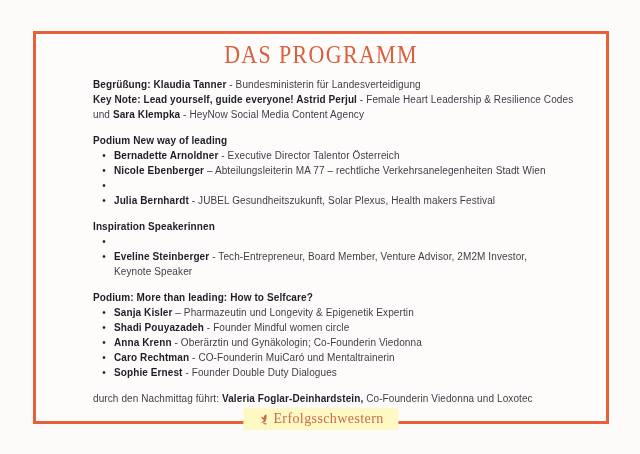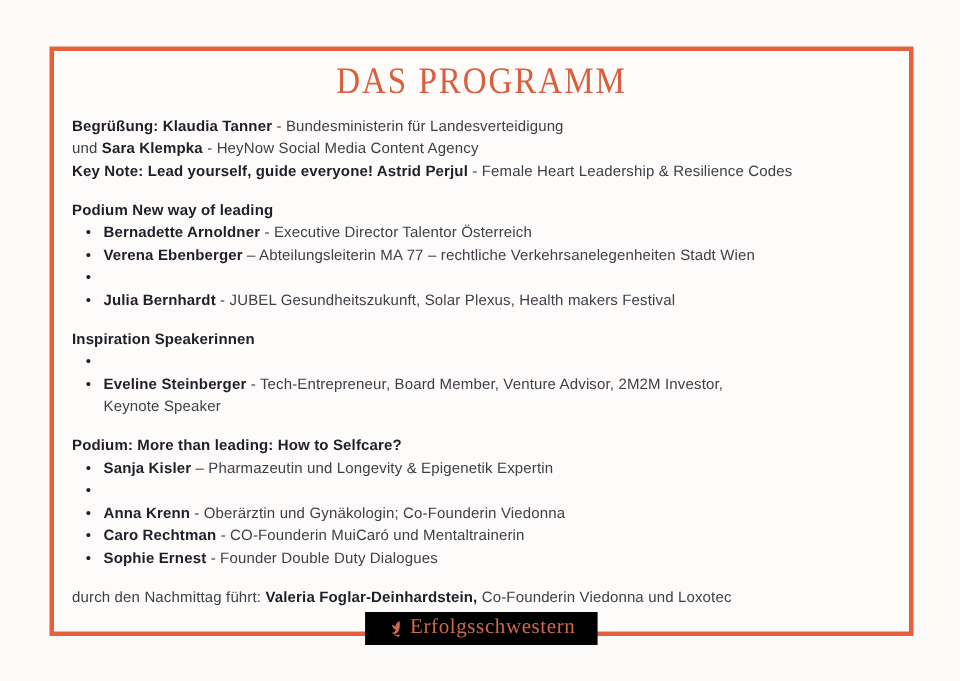--- a/index.html
+++ b/index.html
@@ -11,57 +11,57 @@
   .frame {
     position:absolute; left:33px; top:31px; width:570px; height:387px;
     border:3px solid #c2410c; background:#fdfcfa;
   }
   .title {
     text-align:center; font-family:"Liberation Serif", serif;
     font-size:25px; line-height:29px; letter-spacing:1.5px;
     color:#D8603E; margin:6px 0 8px 0; font-weight:400;
     transform:scaleX(.88); transform-origin:center;
   }
-  .content { padding:0 0 0 12px; }
+  .content { padding:0 0 0 12px;margin-left:45px; }
   .section { margin-bottom:11px; }
   .section:last-child { margin-bottom:0; }
   .heading, .row { font-size:10px; line-height:15px; color:#3F3E47; letter-spacing:.1px; }
   .heading { font-weight:700; color:#1F1E29; }
   strong { font-weight:700; color:#1F1E29; }
   .row.bullet { display:flex; }
   .dot { flex:none; width:8px; margin-left:7px; margin-right:6px; text-align:center; color:#1F1E29; }
   .logo-badge {
     position:absolute; left:50%; bottom:-9px; transform:translateX(-50%);
-    background:#000000; padding:0 15px; height:22px;
+    background:#fef9c3; padding:0 15px; height:22px;
     display:flex; align-items:center; gap:4px;
     color:#CB6A4D; font-family:"Liberation Serif", serif;
     font-size:14px; letter-spacing:.4px; white-space:nowrap;
   }
   .logo-badge svg { display:block; }
 </style>
 </head>
 <body>
 
 <div class="frame" style="border-color: rgb(231, 96, 60);">
   <div class="title" style="color: rgb(216, 96, 62);">DAS PROGRAMM</div>
   <div class="content">
       <div class="section">
         <div class="row"><span class="txt"><strong>Begrüßung: Klaudia Tanner</strong><span> - Bundesministerin für Landesverteidigung</span></span></div>
+        <div class="row"><span class="txt"><strong>Key Note: Lead yourself, guide everyone! Astrid Perjul</strong><span> - Female Heart Leadership &amp; Resilience Codes</span></span></div>
         <div class="row"><span class="txt"><span>und </span><strong>Sara Klempka</strong><span> - HeyNow Social Media Content Agency</span></span></div>
-        <div class="row"><span class="txt"><strong>Key Note: Lead yourself, guide everyone! Astrid Perjul</strong><span> - Female Heart Leadership &amp; Resilience Codes</span></span></div>
       </div>
       <div class="section">
         <div class="heading">Podium New way of leading</div>
         <div class="row bullet">
           <span class="dot">•</span>
           <span class="txt"><strong>Bernadette Arnoldner</strong><span> - Executive Director Talentor Österreich</span></span>
         </div>
         <div class="row bullet">
           <span class="dot">•</span>
-          <span class="txt"><strong>Verena Ebenberger</strong><span> – Abteilungsleiterin MA 77 – rechtliche Verkehrsanelegenheiten Stadt Wien</span></span>
+          <span class="txt"><strong>Nicole Ebenberger</strong><span> – Abteilungsleiterin MA 77 – rechtliche Verkehrsanelegenheiten Stadt Wien</span></span>
         </div>
         <div class="row bullet">
           <span class="dot">•</span>
         </div>
         <div class="row bullet">
           <span class="dot">•</span>
           <span class="txt"><strong>Julia Bernhardt</strong><span> - JUBEL Gesundheitszukunft, Solar Plexus, Health makers Festival</span></span>
         </div>
       </div>
       <div class="section">
@@ -75,20 +75,21 @@
         </div>
       </div>
       <div class="section">
         <div class="heading">Podium: More than leading: How to Selfcare?</div>
         <div class="row bullet">
           <span class="dot">•</span>
           <span class="txt"><strong>Sanja Kisler</strong><span> – Pharmazeutin und Longevity &amp; Epigenetik Expertin</span></span>
         </div>
         <div class="row bullet">
           <span class="dot">•</span>
+          <span class="txt"><strong>Shadi Pouyazadeh</strong><span> - Founder Mindful women circle</span></span>
         </div>
         <div class="row bullet">
           <span class="dot">•</span>
           <span class="txt"><strong>Anna Krenn</strong><span> - Oberärztin und Gynäkologin; Co-Founderin Viedonna</span></span>
         </div>
         <div class="row bullet">
           <span class="dot">•</span>
           <span class="txt"><strong>Caro Rechtman</strong><span> - CO-Founderin MuiCaró und Mentaltrainerin</span></span>
         </div>
         <div class="row bullet">

